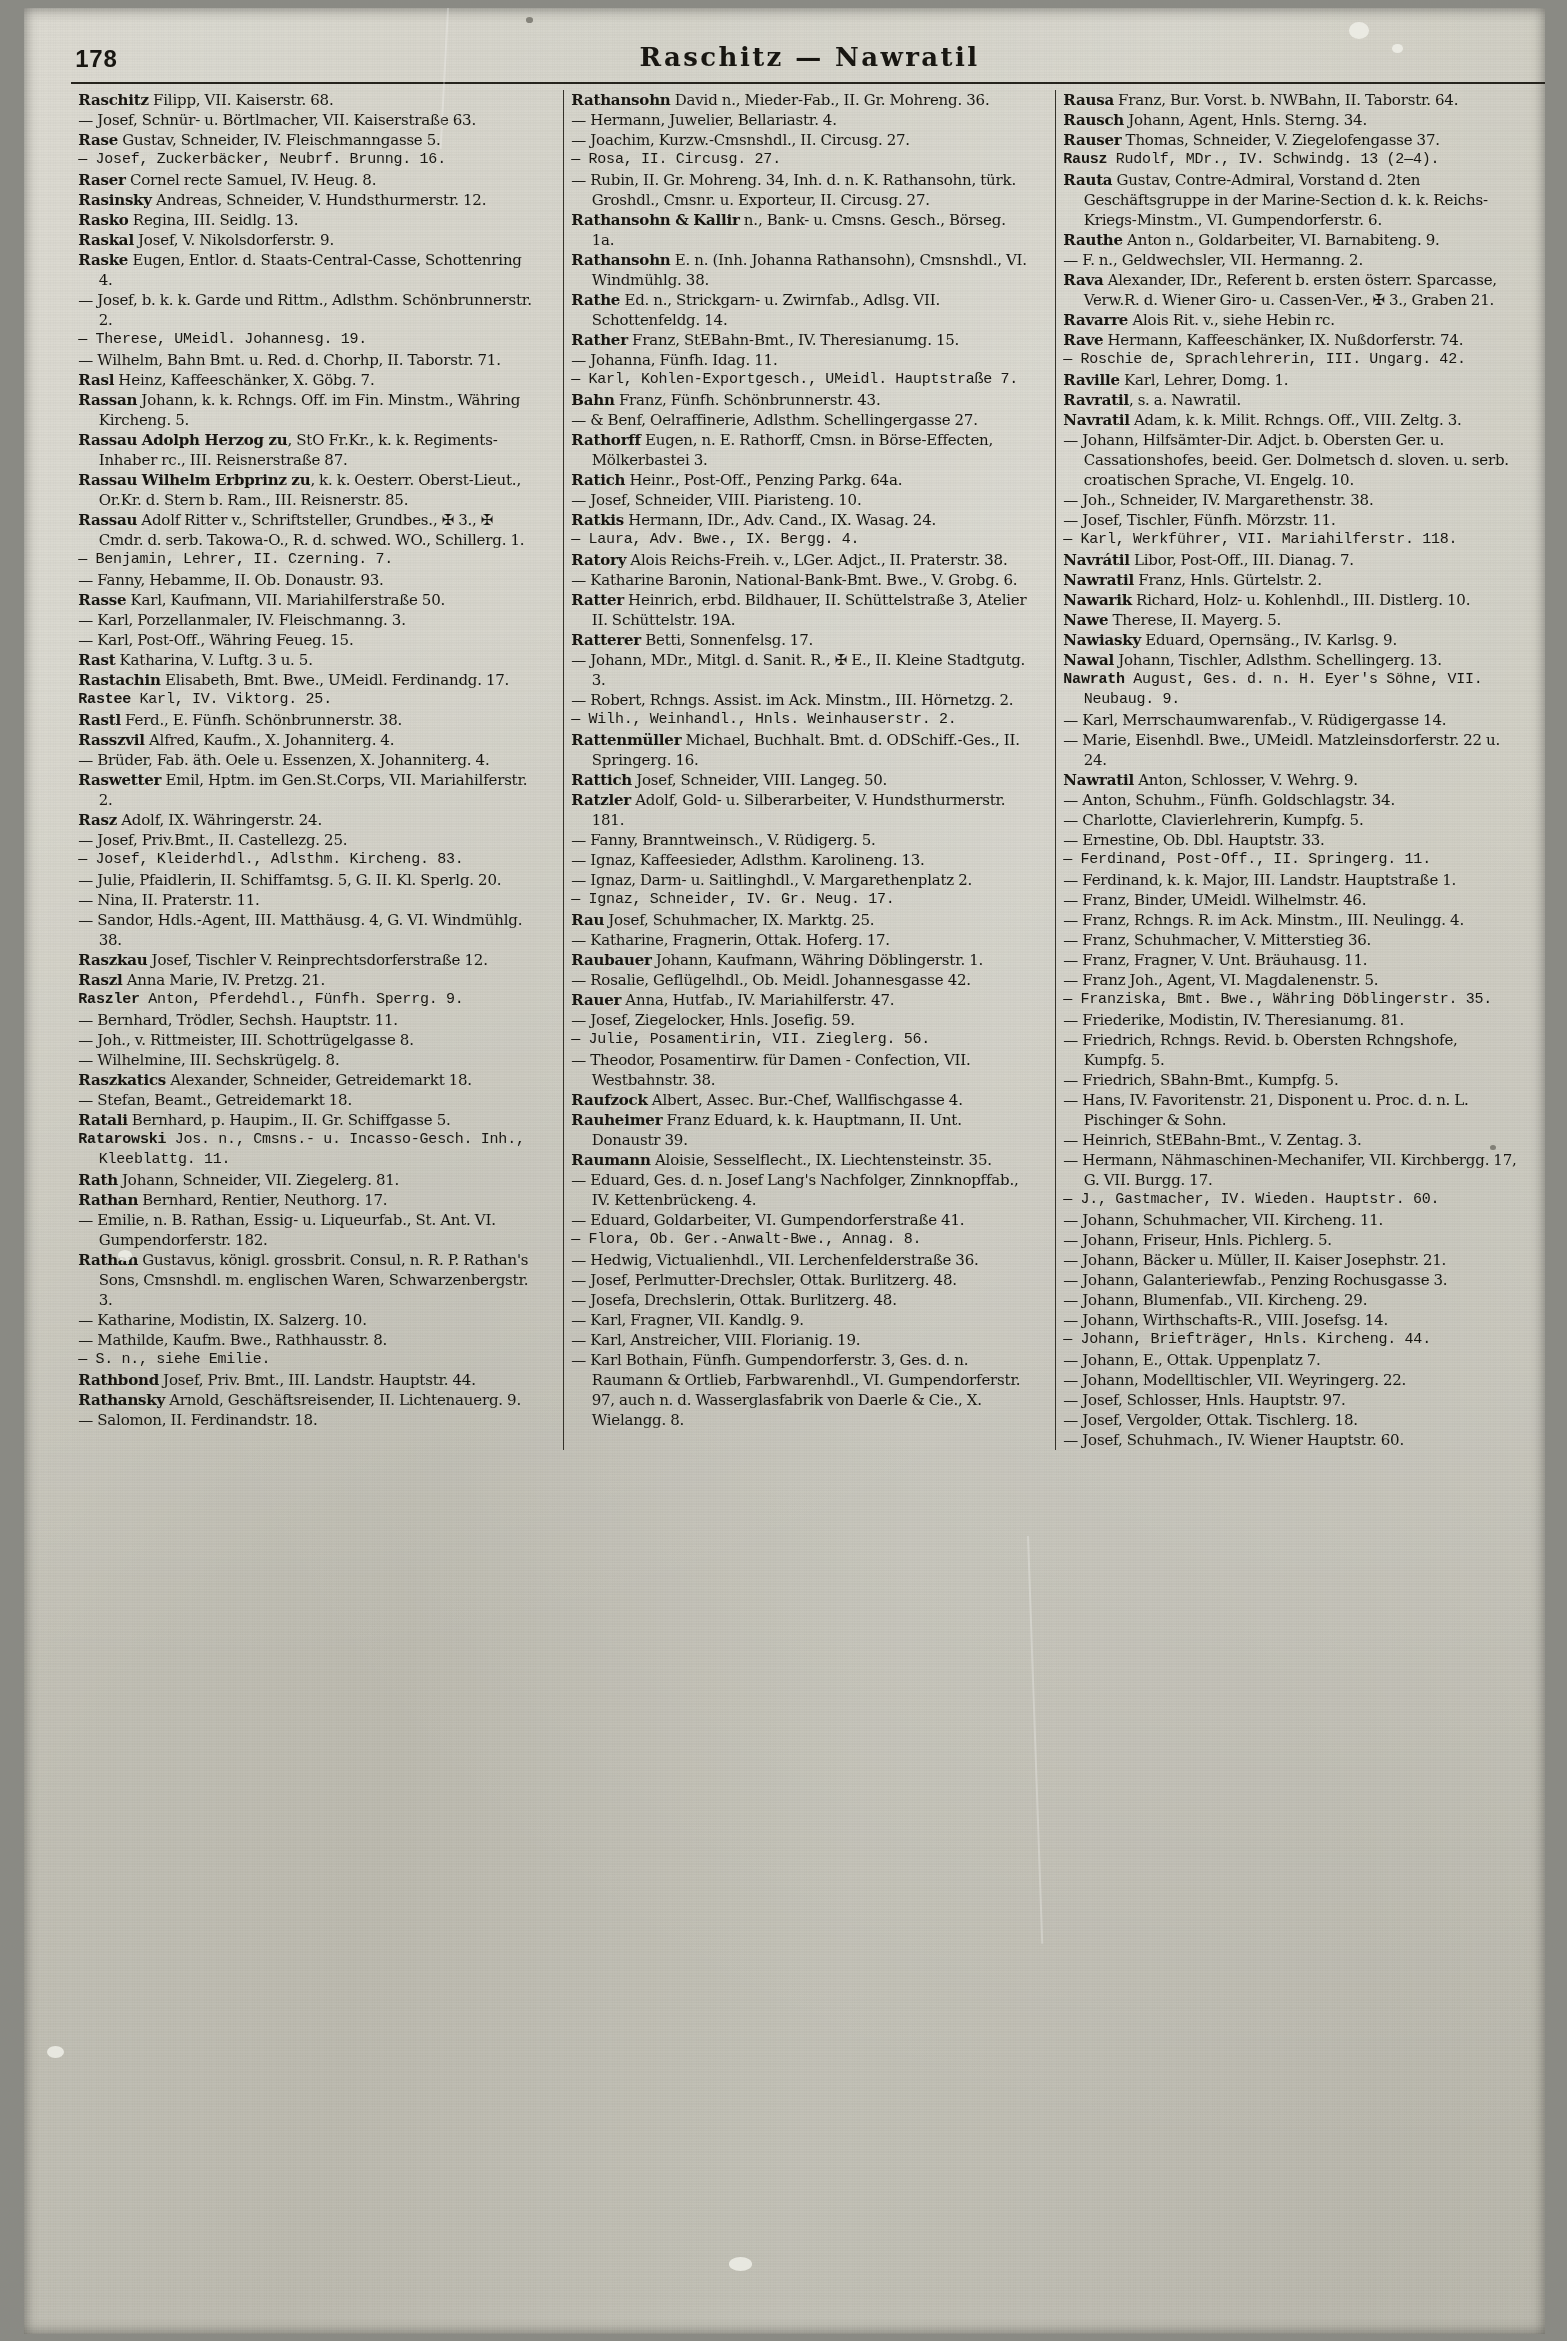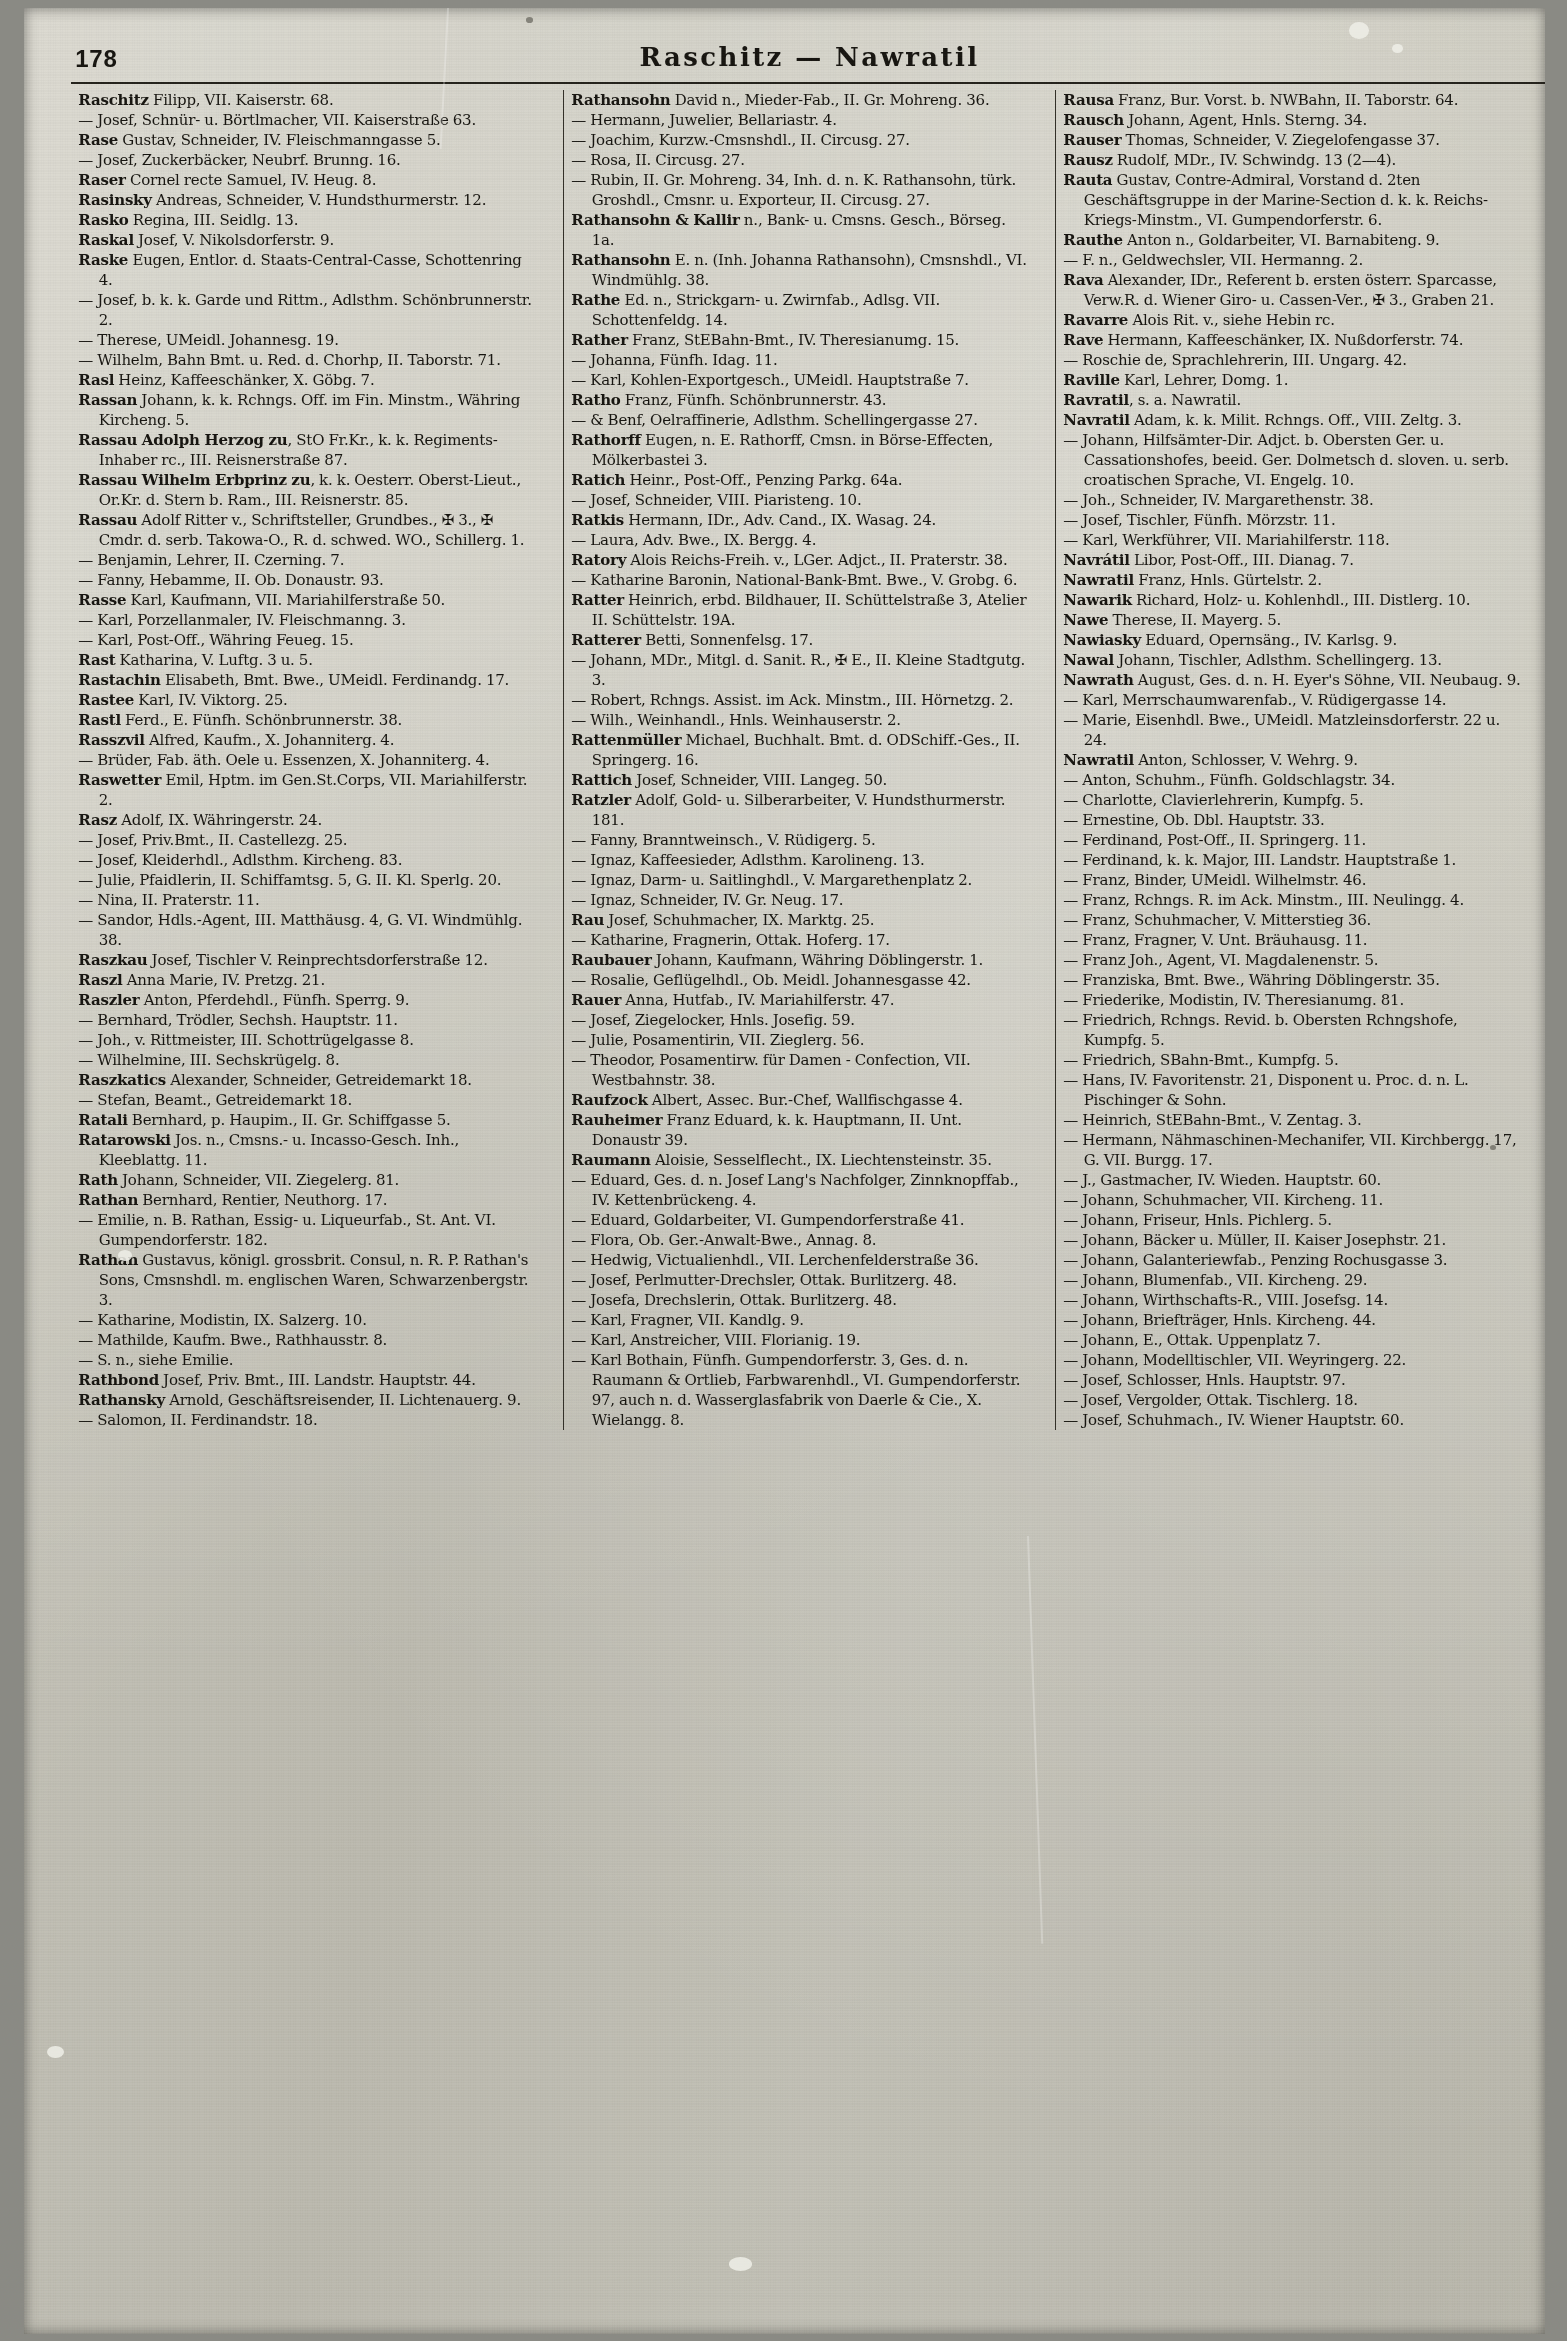--- a/index.html
+++ b/index.html
@@ -124,20 +124,21 @@
     text-indent: -20.4px;
     font-family: "DejaVu Serif", "Liberation Serif", serif;
     letter-spacing: -0.2px;
     word-spacing: -0.4px;
   }
   .entry b {
     font-weight: bold;
   }
   .blur {
     filter: blur(0.2px);
+    font-family: Liberation Mono, monospace;
   }
 </style>
 </head>
 <body>
 
 <div class="page">
   <div class="sheet">
     <div class="content">
 
       <div class="header-row">
@@ -209,21 +210,21 @@
             <p class="entry">— Hermann, Juwelier, Bellariastr. 4.</p>
             <p class="entry">— Joachim, Kurzw.-Cmsnshdl., II. Circusg. 27.</p>
             <p class="entry blur">— Rosa, II. Circusg. 27.</p>
             <p class="entry">— Rubin, II. Gr. Mohreng. 34, Inh. d. n. K. Rathansohn, türk. Groshdl., Cmsnr. u. Exporteur, II. Circusg. 27.</p>
             <p class="entry"><b>Rathansohn &amp; Kallir</b> n., Bank- u. Cmsns. Gesch., Börseg. 1a.</p>
             <p class="entry"><b>Rathansohn</b> E. n. (Inh. Johanna Rathansohn), Cmsnshdl., VI. Windmühlg. 38.</p>
             <p class="entry"><b>Rathe</b> Ed. n., Strickgarn- u. Zwirnfab., Adlsg. VII. Schottenfeldg. 14.</p>
             <p class="entry"><b>Rather</b> Franz, StEBahn-Bmt., IV. Theresianumg. 15.</p>
             <p class="entry">— Johanna, Fünfh. Idag. 11.</p>
             <p class="entry blur">— Karl, Kohlen-Exportgesch., UMeidl. Hauptstraße 7.</p>
-            <p class="entry"><b>Ratho</b> Franz, Fünfh. Schönbrunnerstr. 43.</p>
+            <p class="entry"><b>Bahn</b> Franz, Fünfh. Schönbrunnerstr. 43.</p>
             <p class="entry">— &amp; Benf, Oelraffinerie, Adlsthm. Schellingergasse 27.</p>
             <p class="entry"><b>Rathorff</b> Eugen, n. E. Rathorff, Cmsn. in Börse-Effecten, Mölkerbastei 3.</p>
             <p class="entry"><b>Ratich</b> Heinr., Post-Off., Penzing Parkg. 64a.</p>
             <p class="entry">— Josef, Schneider, VIII. Piaristeng. 10.</p>
             <p class="entry"><b>Ratkis</b> Hermann, IDr., Adv. Cand., IX. Wasag. 24.</p>
             <p class="entry blur">— Laura, Adv. Bwe., IX. Bergg. 4.</p>
             <p class="entry"><b>Ratory</b> Alois Reichs-Freih. v., LGer. Adjct., II. Praterstr. 38.</p>
             <p class="entry">— Katharine Baronin, National-Bank-Bmt. Bwe., V. Grobg. 6.</p>
             <p class="entry"><b>Ratter</b> Heinrich, erbd. Bildhauer, II. Schüttelstraße 3, Atelier II. Schüttelstr. 19A.</p>
             <p class="entry"><b>Ratterer</b> Betti, Sonnenfelsg. 17.</p>

